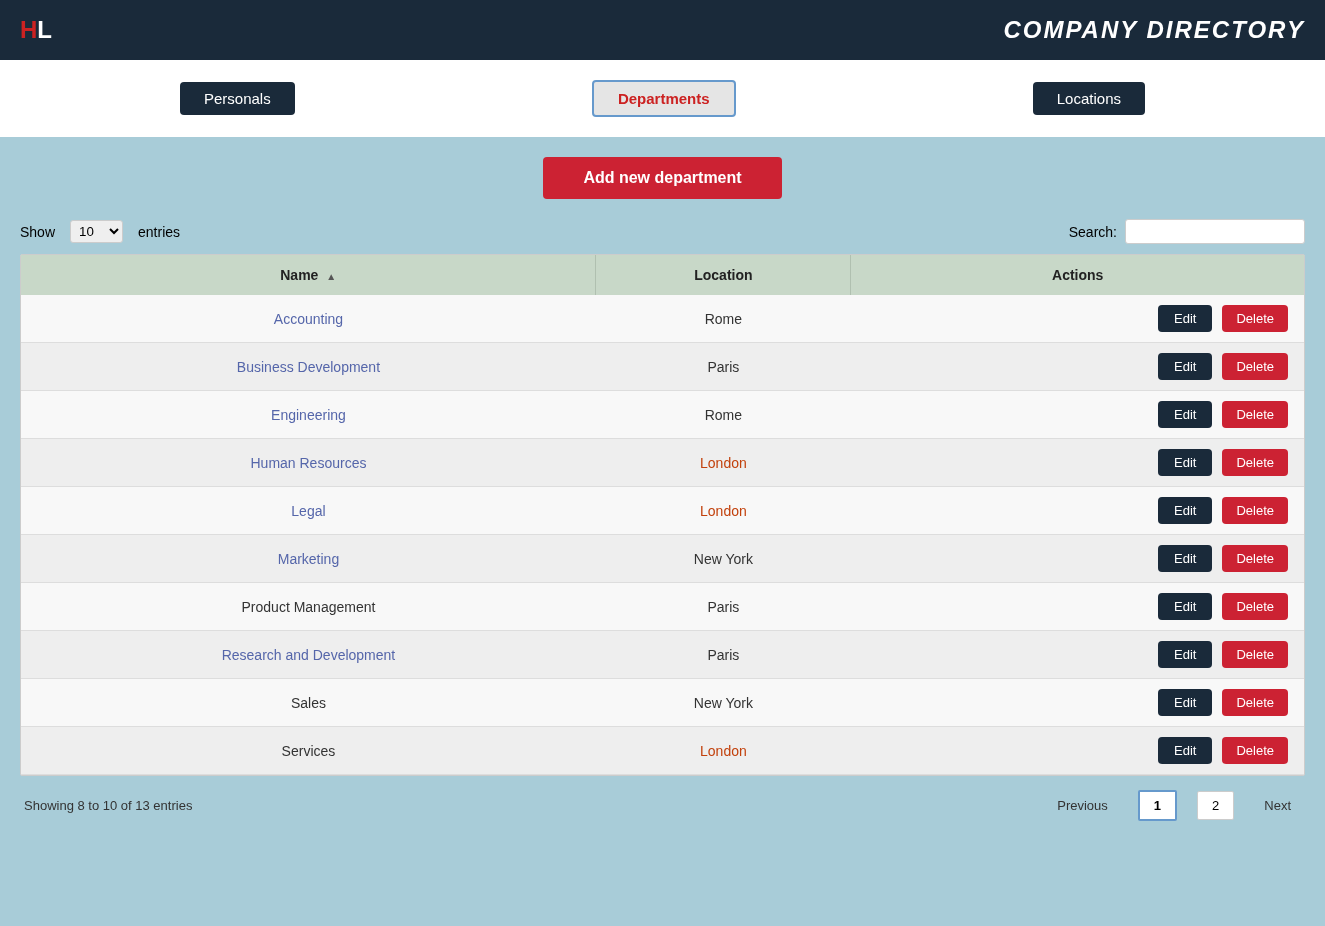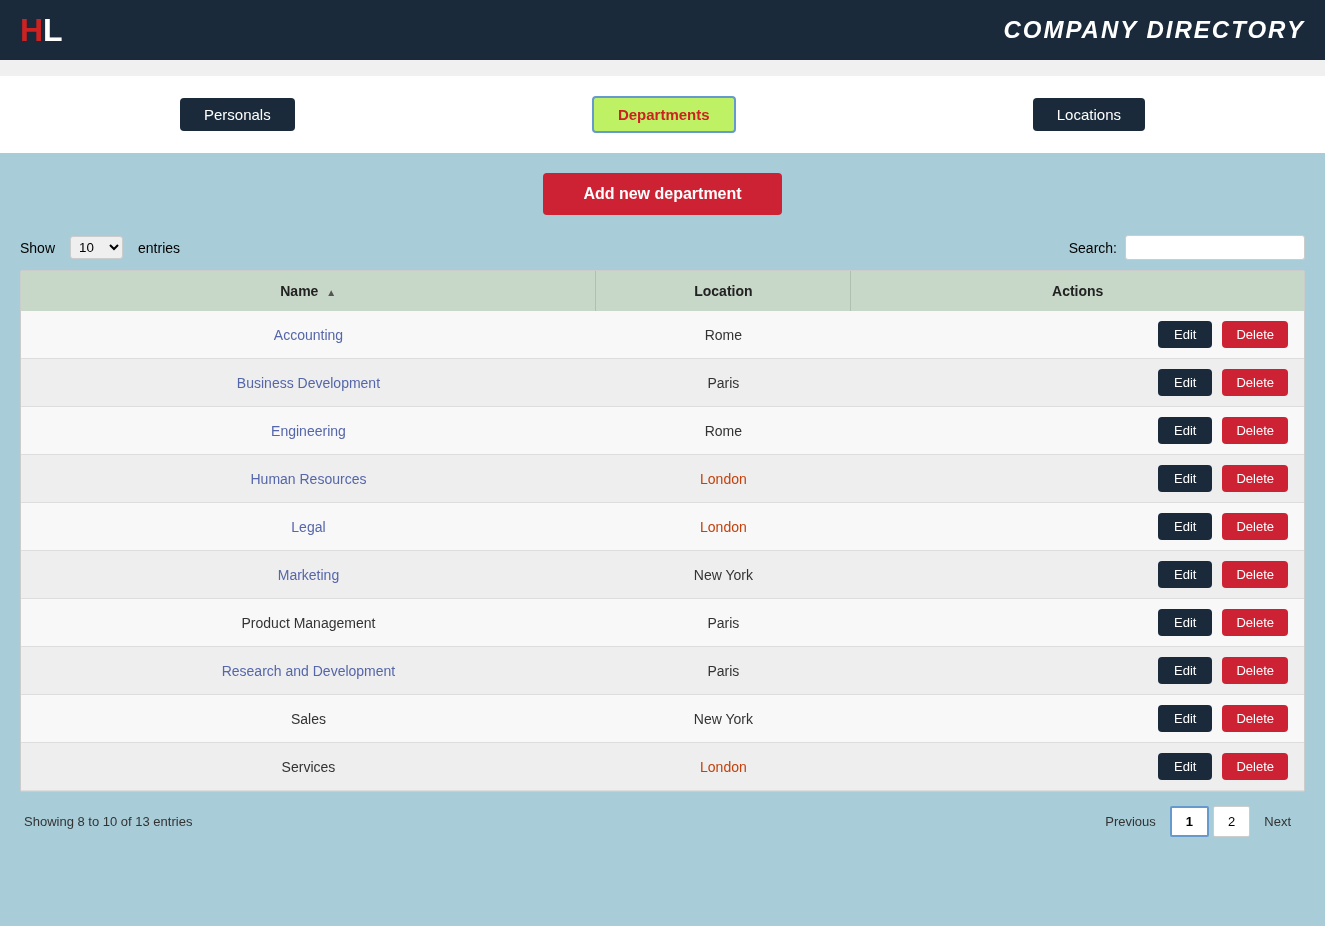--- a/index.html
+++ b/index.html
@@ -13,57 +13,56 @@
     
     .header {
       background: #1a2a3a;
       height: 60px;
       display: flex;
       align-items: center;
       justify-content: space-between;
       padding: 0 20px;
     }
     .logo {
-      font-size: 32px;
+      font-size: 24px;
       font-weight: bold;
     }
     .logo-h { color: #cc2222; }
     .logo-l { color: white; }
     .app-title {
       color: white;
       font-size: 24px;
       font-weight: 900;
       letter-spacing: 2px;
       text-transform: uppercase;
       font-style: italic;
     }
 
     
     .nav {
       display: flex;
       justify-content: space-between;
       align-items: center;
       padding: 20px 180px;
       background: white;
-      margin-top: 16px;
     }
     .nav-btn {
       padding: 8px 24px;
       border: none;
       border-radius: 4px;
       font-size: 15px;
       cursor: pointer;
       font-weight: 500;
     }
     .nav-btn-dark {
       background: #1a2a3a;
       color: white;
     }
     .nav-btn-active {
-      background: #bef264;
+      background: #e5e5e5;
       color: #cc2222;
       border: 2px solid #6699cc;
       font-weight: bold;
     }
 
     
     .main {
       background: #a8ccd8;
       margin: 0;
       padding: 20px;
@@ -187,21 +186,22 @@
     .table-footer {
       display: flex;
       justify-content: space-between;
       align-items: center;
       padding: 14px 4px 4px 4px;
       font-size: 13px;
       color: #333;
     }
     .pagination {
       display: flex;
-      gap: 4px;
+      align-items: center;
+      gap: 20px;
     }
     .page-btn {
       padding: 6px 14px;
       border: 1px solid #ccc;
       background: white;
       cursor: pointer;
       font-size: 13px;
       border-radius: 2px;
     }
     .page-btn.active {

